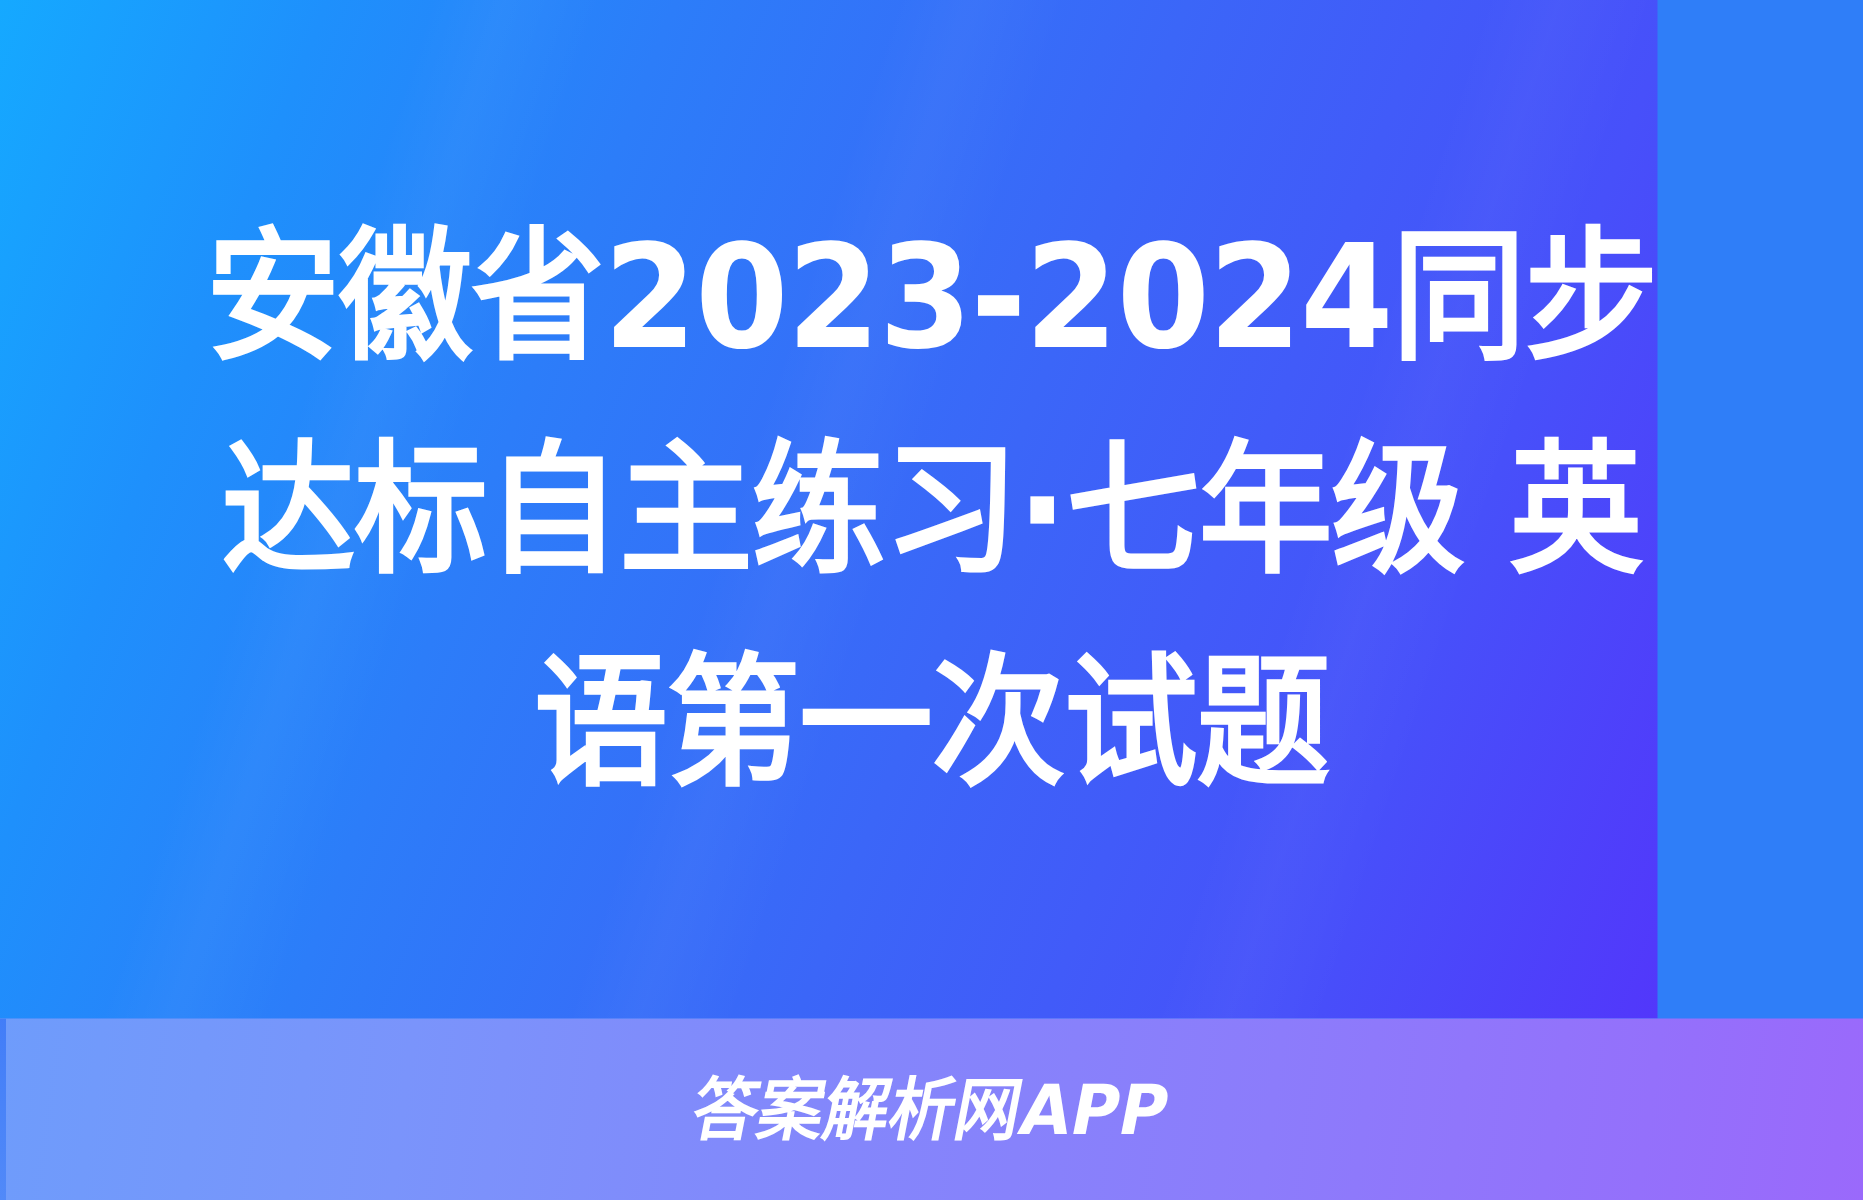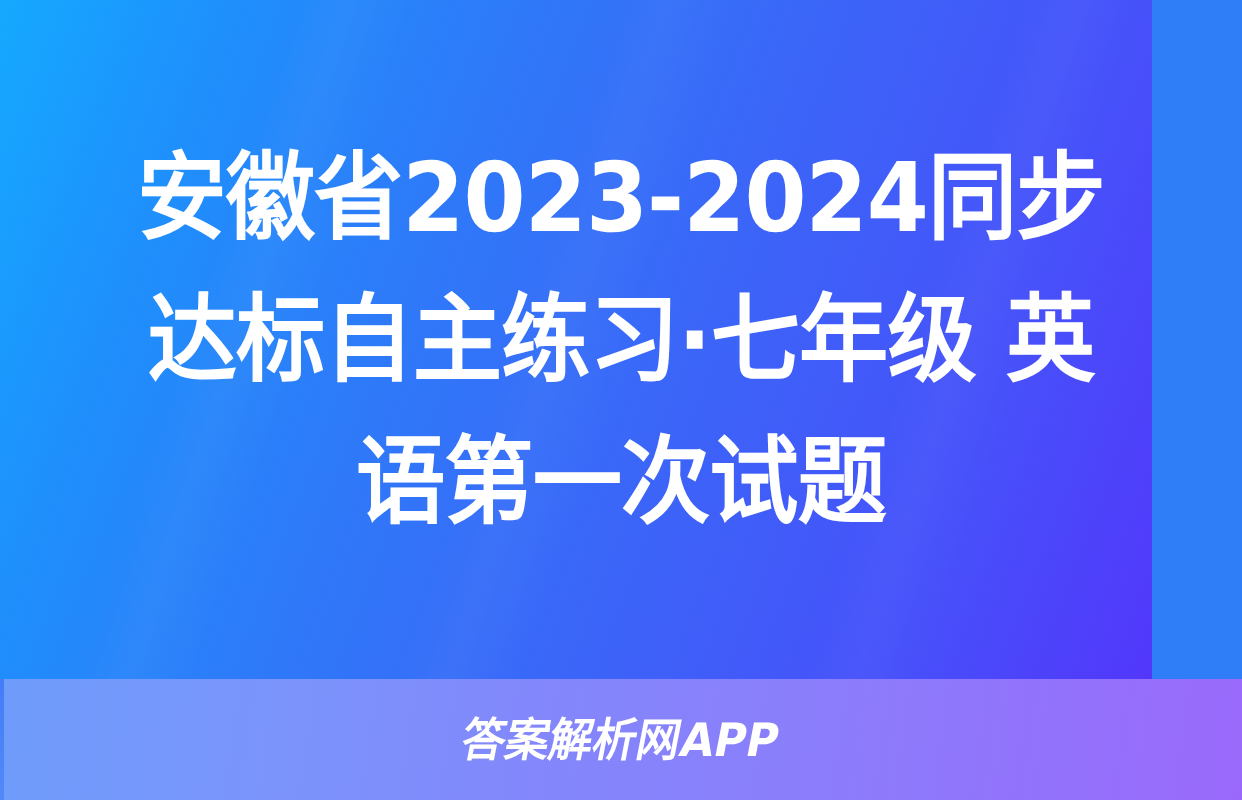--- a/index.html
+++ b/index.html
@@ -23,21 +23,20 @@
 
   
   .hero {
     position: absolute;
     left: 0;
     top: 0;
     width: 1105px;
     height: 679px;
     background: linear-gradient(111deg, #15A9FF 0%, #1E90FC 16%, #2C7DF9 33%, #3B66F8 58%, #4750FA 82%, #5237FB 100%);
     overflow: hidden;
-    padding-left: 47px;
   }
 
   
   .hero-sheen {
     position: absolute;
     inset: -20% -10%;
     background:
       linear-gradient(108deg,
         rgba(255,255,255,0.00) 0%,
         rgba(255,255,255,0.00) 27%,

